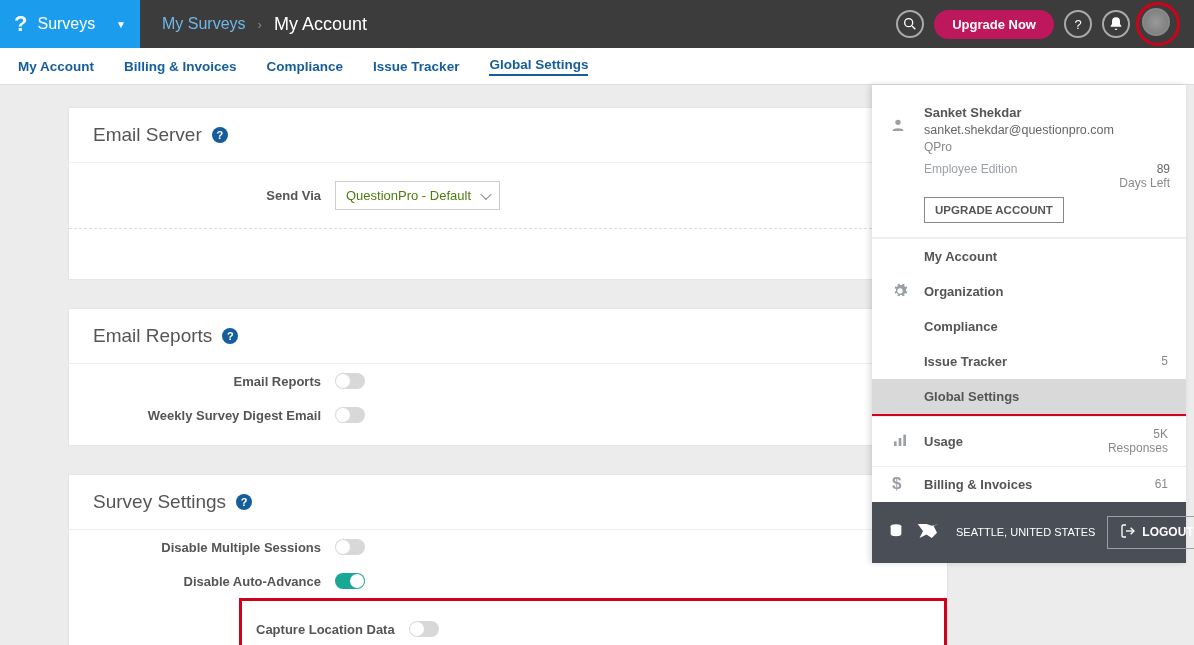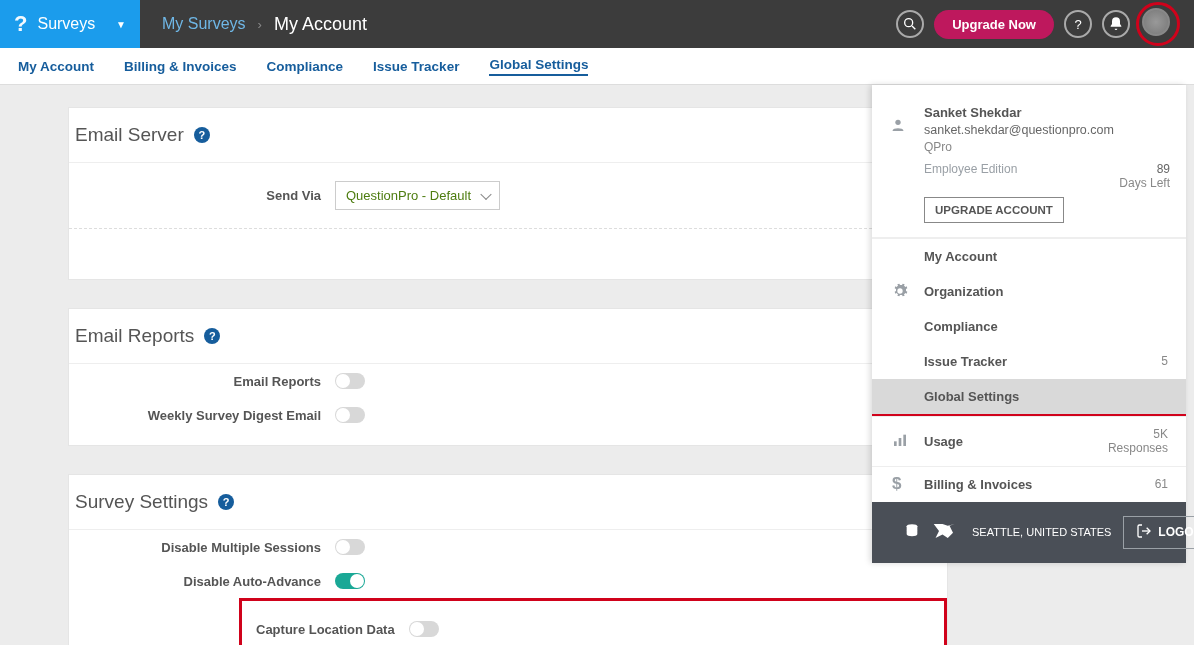--- a/index.html
+++ b/index.html
@@ -24,21 +24,21 @@
   
   .subnav { height:37px; background:#fff; border-bottom:1px solid #ddd; display:flex; align-items:center; gap:30px; padding-left:18px; }
   .subnav a { color:#165d9c; font-size:13.5px; font-weight:600; text-decoration:none; cursor:pointer; }
   .subnav a.active { border-bottom:2px solid #165d9c; padding-bottom:2px; }
 
   
   .page-body { position:relative; }
   .content-col { width:880px; margin-left:68px; padding-top:22px; }
 
   .card { background:#fff; border:1px solid #e5e5e5; margin-bottom:28px; }
-  .card-title { padding:16px 6px; font-size:19px; color:#555; border-bottom:1px solid #eee; display:flex; align-items:center; gap:10px; }
+  .card-title { padding:16px 24px; font-size:19px; color:#555; border-bottom:1px solid #eee; display:flex; align-items:center; gap:10px; }
   .help-ic { width:16px; height:16px; border-radius:50%; background:#165d9c; color:#fff; font-size:11px; font-weight:bold; display:inline-flex; align-items:center; justify-content:center; }
 
   .form-row { display:flex; align-items:center; gap:14px; padding:9px 22px; }
   .form-row.dashed { border-bottom:1px dashed #ddd; padding-top:18px; padding-bottom:18px; margin-bottom:50px;}
   .row-label { width:230px; text-align:right; font-weight:bold; color:#555; font-size:13px; }
   .select { border:1px solid #ccc; padding:6px 28px 6px 10px; font-size:13px; color:#4d7c0f; background:#fff; position:relative; display:inline-flex; align-items:center; cursor:pointer; }
   .select::after { content:""; position:absolute; right:9px; top:50%; width:7px; height:7px; border-right:1.5px solid #888; border-bottom:1.5px solid #888; transform:translateY(-70%) rotate(45deg); }
 
   
   .toggle { width:30px; height:16px; border-radius:8px; position:relative; cursor:pointer; }
@@ -61,21 +61,21 @@
   .ph-days  { text-align:right; color:#888; font-size:12px; line-height:1.2; }
   .ph-days .n{ color:#666; }
   .btn-outline { border:1px solid #888; background:#fff; color:#555; font-size:11.5px; font-weight:bold; padding:6px 10px; margin-top:6px; cursor:pointer; }
 
   .panel-section { border-top:1px solid #eee; }
   .panel-row { display:flex; align-items:center; padding:10px 18px 10px 52px; position:relative; cursor:pointer; color:#555; font-weight:600; }
   .panel-row .meta { margin-left:auto; text-align:right; font-weight:normal; color:#888; font-size:12px; line-height:1.2; }
   .panel-row.active { background:#d9d9d9; border-bottom:2px solid #d0021b; }
   .panel-ic { position:absolute; left:20px; color:#9aa0a6; font-size:15px; }
 
-  .panel-footer { background:#4a4f57; color:#fff; padding:14px 32px; display:flex; align-items:center; gap:12px; }
+  .panel-footer { background:#4a4f57; color:#fff; padding:14px 16px; display:flex; align-items:center; gap:12px; }
   .panel-footer .loc { font-size:11px; }
   .logout-btn { margin-left:auto; border:1px solid #9aa0a6; background:transparent; color:#fff; font-size:12px; font-weight:bold; padding:6px 12px; display:flex; align-items:center; gap:6px; cursor:pointer; }
 
   svg.icon { width:16px; height:16px; }
 </style>
 </head>
 <body>
 
 <div class="topbar">
   <div class="brand">

